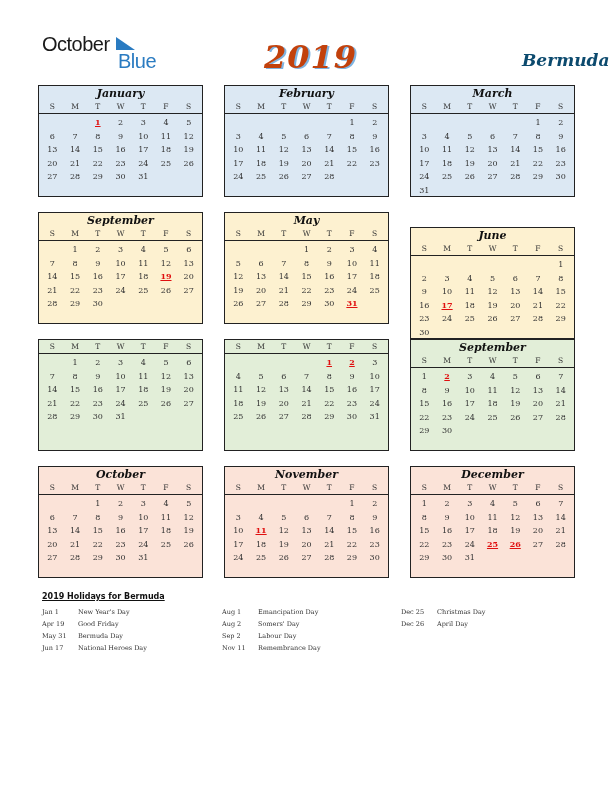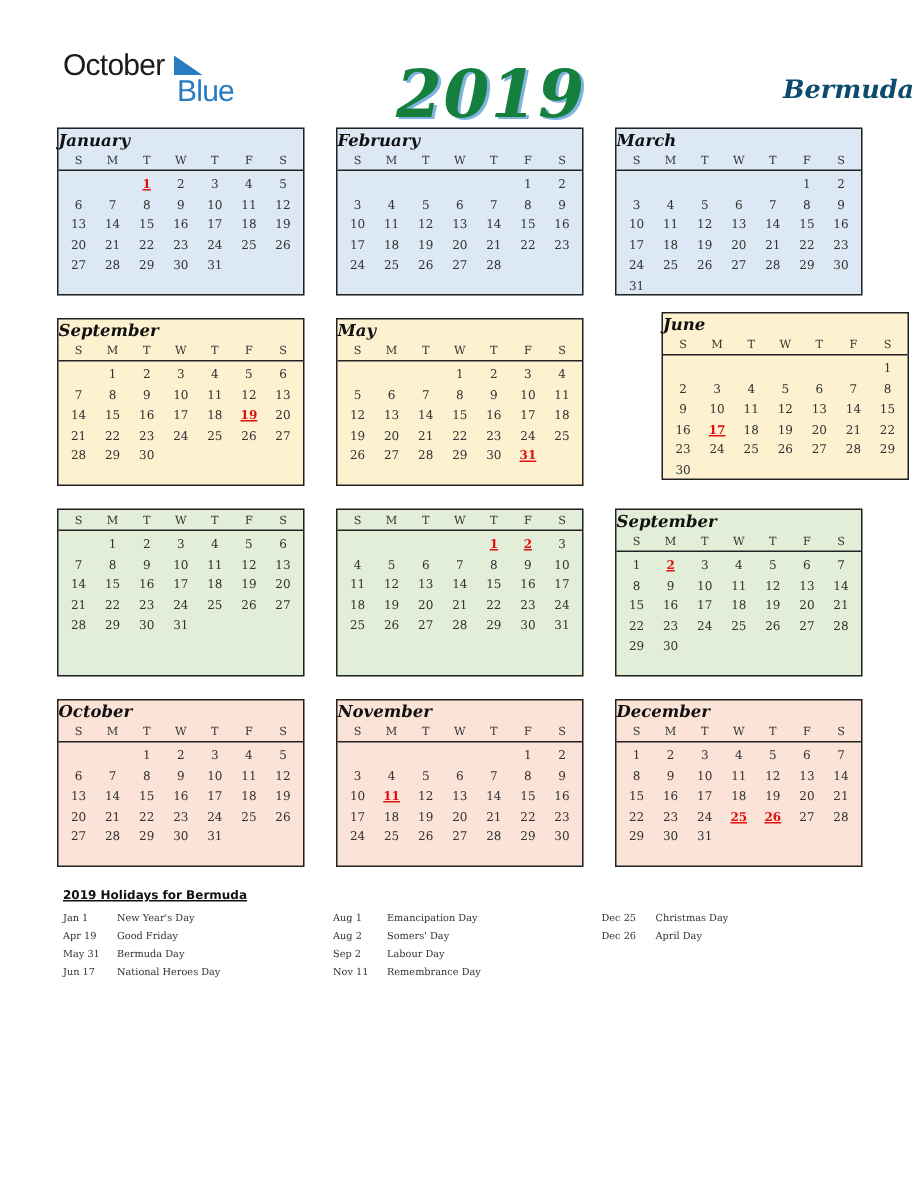--- a/index.html
+++ b/index.html
@@ -1,24 +1,24 @@
 <!DOCTYPE html>
 <html><head>
 <meta charset="utf-8">
 <style>
   html, body { margin:0; padding:0; background:#ffffff; }
   body { width:612px; height:792px; position:relative; font-family:"DejaVu Serif", serif; color:#333; overflow:hidden; }
   .logo { position:absolute; left:42px; top:33px; width:100px; height:40px; }
   .logo .general { position:absolute; left:0; top:0; font-family:"Liberation Sans", sans-serif; font-size:20px; color:#1a1a1a; letter-spacing:-0.5px; }
   .logo .blue { position:absolute; left:56px; top:17px; font-family:"Liberation Sans", sans-serif; font-size:20px; color:#2a7bc1; letter-spacing:-0.5px;margin-left:20px; }
   .logo .tri { position:absolute; left:74px; top:4px; width:0; height:0; border-bottom:13px solid #2a7bc1; border-left:19px solid transparent; transform:scaleX(-1); }
-  .year { position:absolute; left:264px; top:38px; font-family:"DejaVu Serif", serif; font-weight:bold; font-style:italic; font-size:44px; color:#15803d; text-shadow:2px 1px 0 #7fb3e0; letter-spacing:1px; }
+  .year { position:absolute; left:264px; top:38px; font-family:"DejaVu Serif", serif; font-weight:bold; font-style:italic; font-size:32px; color:#c2410c; text-shadow:2px 1px 0 #7fb3e0; letter-spacing:1px; }
   .country { position:absolute; left:484px; top:50px; font-family:"DejaVu Serif", serif; font-weight:bold; font-style:italic; font-size:17px; color:#0c4a6e;margin-left:38px; }
   .month { position:absolute; width:165px; height:112px; border:1px solid #222; box-sizing:border-box; }
-  .month .mname { font-weight:bold; font-style:italic; font-size:11px; height:13px; line-height:13px; margin-top:1px; color:#111; }
+  .month .mname { text-align:center; font-weight:bold; font-style:italic; font-size:11px; height:13px; line-height:13px; margin-top:1px; color:#111; }
   .month .dow, .month .week { display:flex; padding:0 2px; }
   .month .dow { border-bottom:1px solid #222; height:13px; }
   .month .dow span { flex:1; text-align:center; font-size:7.5px; line-height:13px; color:#333; }
   .month .days { padding-top:2px; }
   .month .week span { flex:1; text-align:center; font-size:8px; line-height:13.6px; height:13.6px; color:#333; }
   .month .week span.hol { color:#e01010; font-weight:bold; text-decoration:underline; }
   .q1 { background:#dce8f3; }
   .q2 { background:#fdf1d0; }
   .q3 { background:#e2eed8; }
   .q4 { background:#fbe3d8; }
@@ -372,21 +372,21 @@
           <span class=""></span>
           <span class=""></span>
           <span class=""></span>
           <span class=""></span>
           <span class=""></span>
           <span class=""></span>
           <span class=""></span>
         </div>
       </div>
     </div>
-    <div class="month q2" style="left: 410px; top: 208px; margin-left: 31px;">
+    <div class="month q2" style="left: 410px; top: 227px;">
       <div class="mname">June</div>
       <div class="dow">
         <span>S</span>
         <span>M</span>
         <span>T</span>
         <span>W</span>
         <span>T</span>
         <span>F</span>
         <span>S</span>
       </div>

